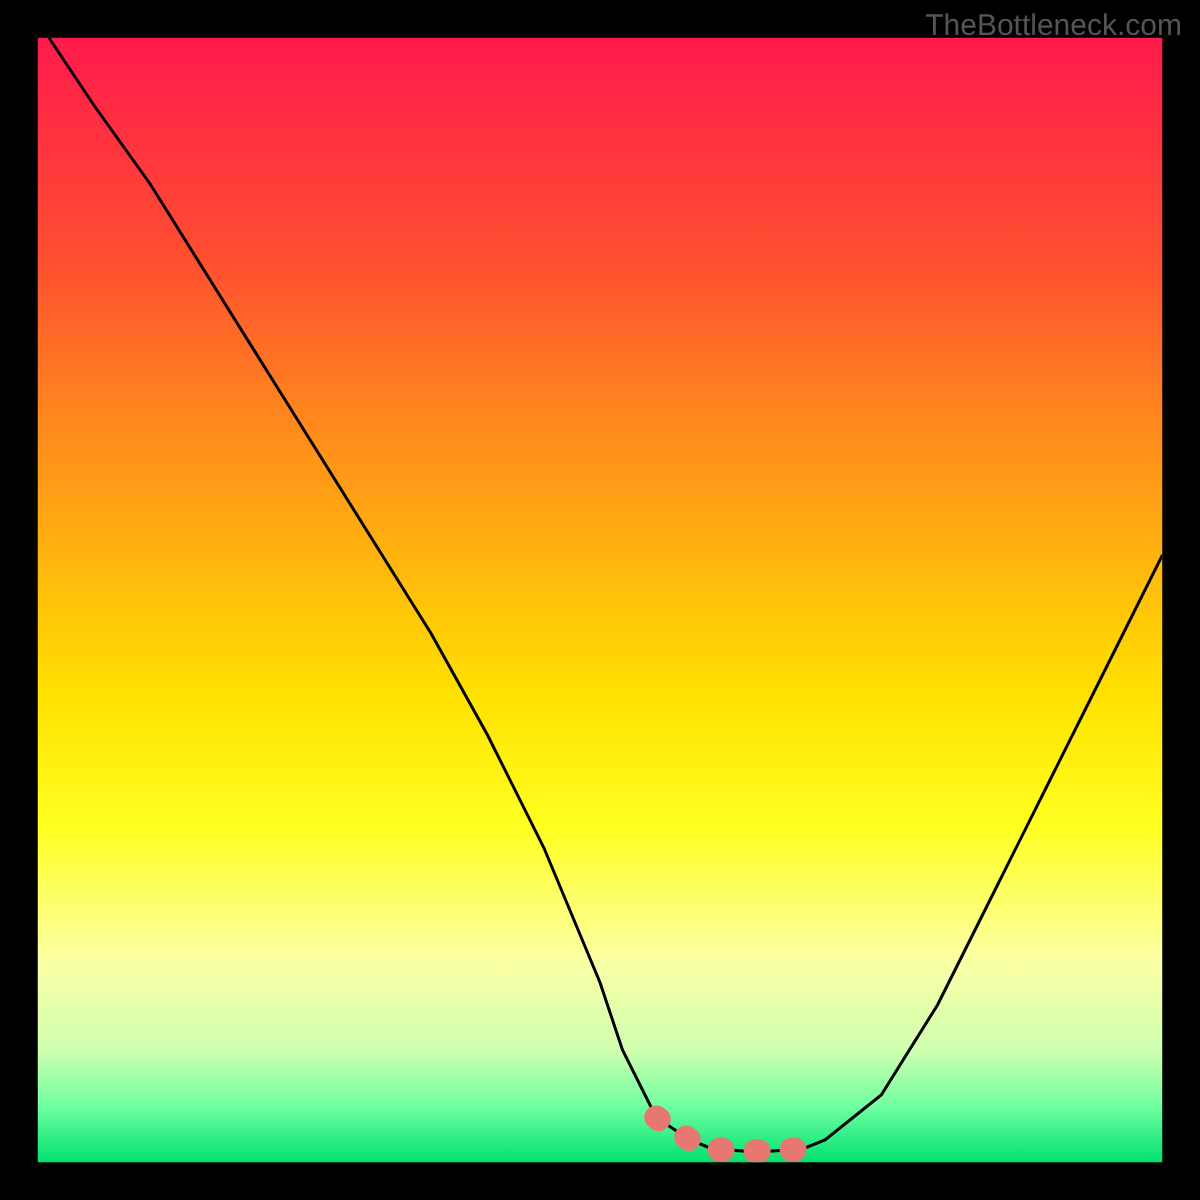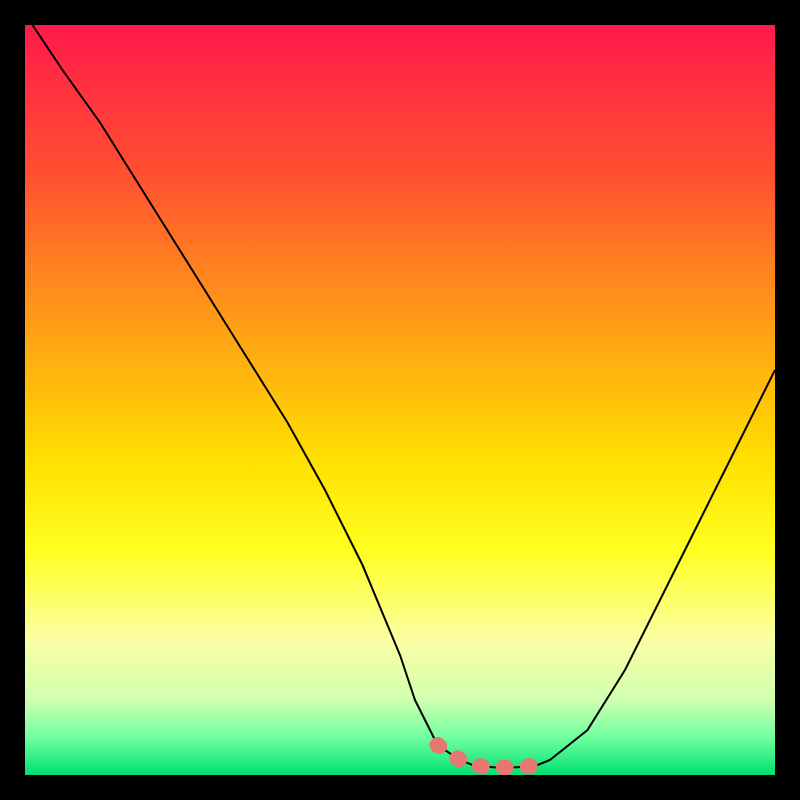--- a/index.html
+++ b/index.html
@@ -52,20 +52,21 @@
     position: absolute;
     inset: 0;
     width: 100%;
     height: 100%;
   }
 </style>
 </head>
 <body>
 
 <div class="chart-container">
+  <div class="watermark">TheBottleneck.com</div>
   <div class="plot-area">
     <div class="gradient-bg"></div>
     <svg class="curve" viewBox="0 0 750 750" preserveAspectRatio="none">
       <path id="curve-path" fill="none" stroke="#000" stroke-width="2" d="M7.5 0.0 L37.5 45.0 L75.0 97.5 L112.5 157.5 L150.0 217.5 L187.5 277.5 L225.0 337.5 L262.5 397.5 L300.0 465.0 L337.5 540.0 L375.0 630.0 L390.0 675.0 L412.5 720.0 L435.0 735.0 L450.0 741.0 L472.5 742.5 L487.5 742.5 L510.0 741.0 L525.0 735.0 L562.5 705.0 L600.0 645.0 L637.5 570.0 L675.0 495.0 L712.5 420.0 L750.0 345.0"></path>
       <path id="highlight-path" fill="none" stroke="#e77871" stroke-width="16" stroke-linecap="round" stroke-dasharray="2 22" d="M412.5 720.0 L435.0 735.0 L450.0 741.0 L472.5 742.5 L487.5 742.5 L510.0 741.0"></path>
     </svg>
   </div>
 </div>
 
 </body></html>

